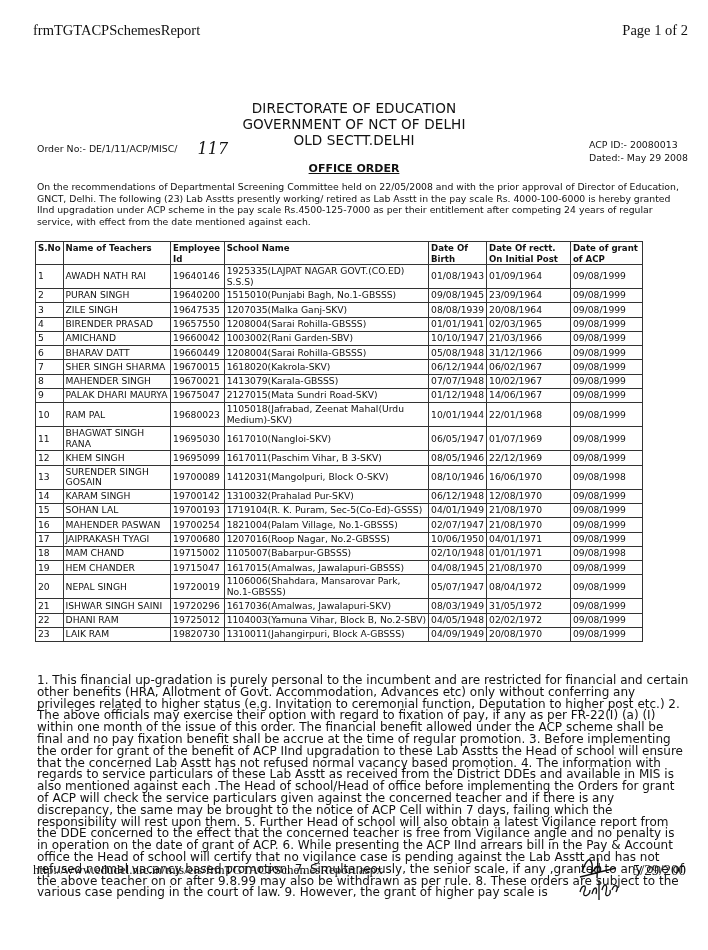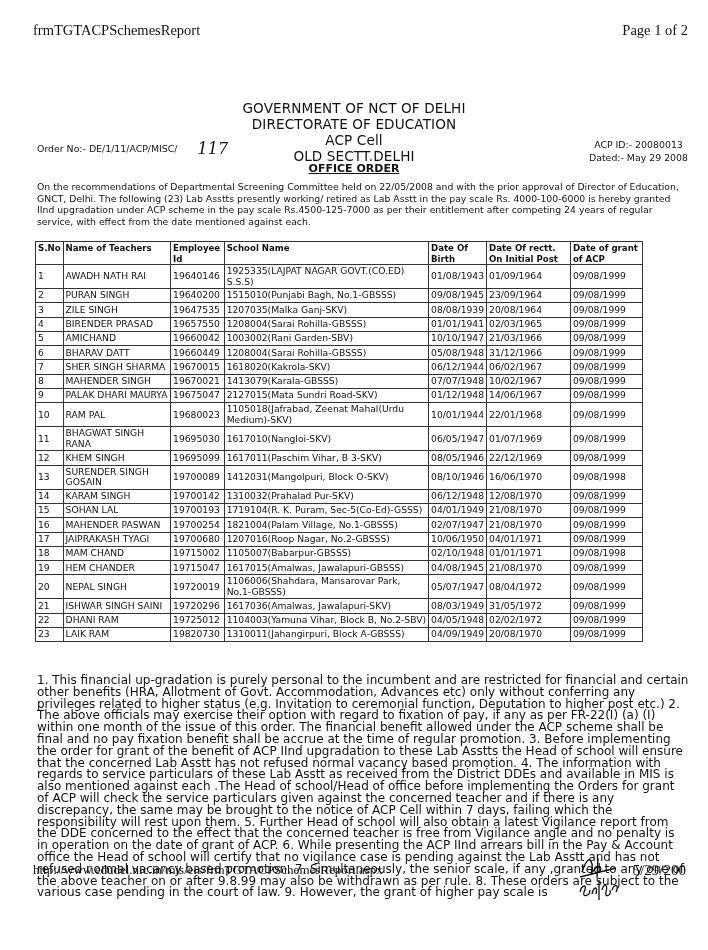--- a/index.html
+++ b/index.html
@@ -8,21 +8,21 @@
   .sans { font-family: "DejaVu Sans", "Liberation Sans", sans-serif; }
 
   .page-header { position: absolute; top: 22px; left: 33px; right: 20px; height: 20px; font-size: 14.5px; }
   .page-header .title { position: absolute; left: 0; top: 0; }
   .page-header .pageno { position: absolute; right: 0; top: 0; }
 
   .gov-block { position: absolute; top: 100px; left: 0; width: 708px; text-align: center; font-size: 13.6px; line-height: 16px; letter-spacing: 0.1px; }
 
   .order-no { position: absolute; top: 137px; left: 37px; font-size: 9.4px; }
   .order-no .hand { font-family: "DejaVu Serif", serif; font-style: italic; font-size: 16px; margin-left: 20px; position: relative; top: 2px; }
-  .acp-id { position: absolute; top: 138px; right: 20px; text-align: center; font-size: 9.4px; line-height: 13px; }
+  .acp-id { position: absolute; top: 138px; right: 20px; text-align: left; font-size: 9.4px; line-height: 13px; }
 
   .office-order { position: absolute; top: 162px; left: 0; width: 708px; text-align: center; font-size: 11px; font-weight: bold; text-decoration: underline; }
 
   .intro { position: absolute; top: 181px; left: 37px; width: 650px; font-size: 9.3px; line-height: 11.7px; }
 
   table.grid { position: absolute; top: 241px; left: 35px; border-collapse: collapse; font-size: 9.2px; width: 608px; }
   table.grid th, table.grid td { border: 1px solid #333; padding: 0 2px; text-align: left; vertical-align: middle; line-height: 10.5px; }
   table.grid th { font-weight: bold; font-size: 8.6px; height: 21px; vertical-align: top; padding-top: 1px; }
   table.grid td { height: 13.3px; white-space: nowrap; }
   table.grid tr.tall td { height: 23px; white-space: normal; }
@@ -42,23 +42,22 @@
 </style>
 </head>
 <body>
 
 <div class="page-header serif">
   <span class="title">frmTGTACPSchemesReport</span>
   <span class="pageno">Page 1 of 2</span>
 </div>
 
 <div class="gov-block sans">
+  <div>DIRECTORATE OF EDUCATION</div>
   <div>GOVERNMENT OF NCT OF DELHI</div>
-  <div>DIRECTORATE OF EDUCATION</div>
-  <div>ACP Cell</div>
   <div>OLD SECTT.DELHI</div>
 </div>
 
 <div class="order-no sans">
   <span>Order No:- DE/1/11/ACP/MISC/</span><span class="hand">117</span>
 </div>
 
 <div class="acp-id sans">
   <div>ACP ID:- 20080013</div>
   <div>Dated:- May 29 2008</div>

